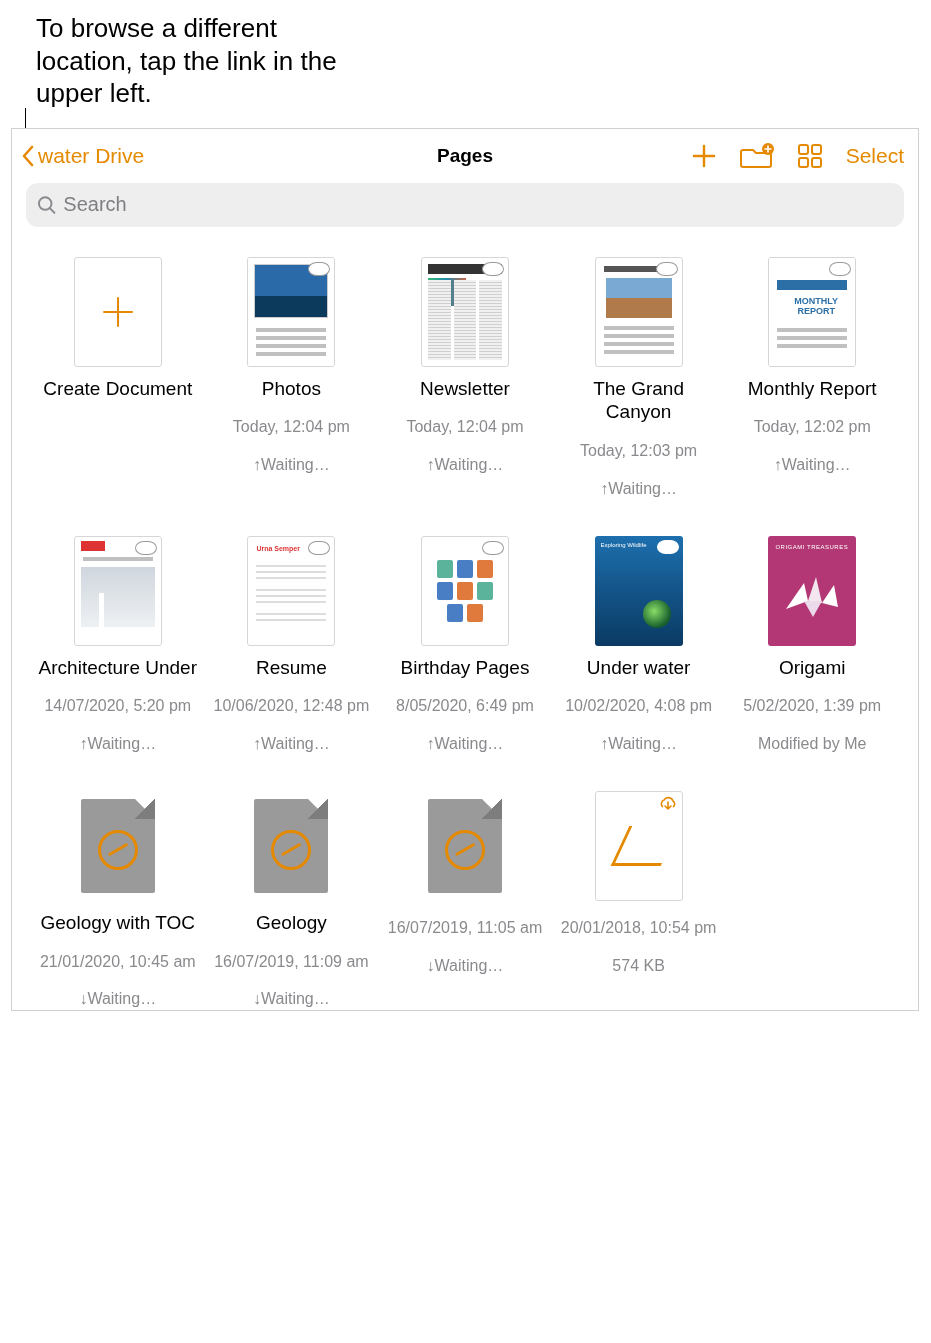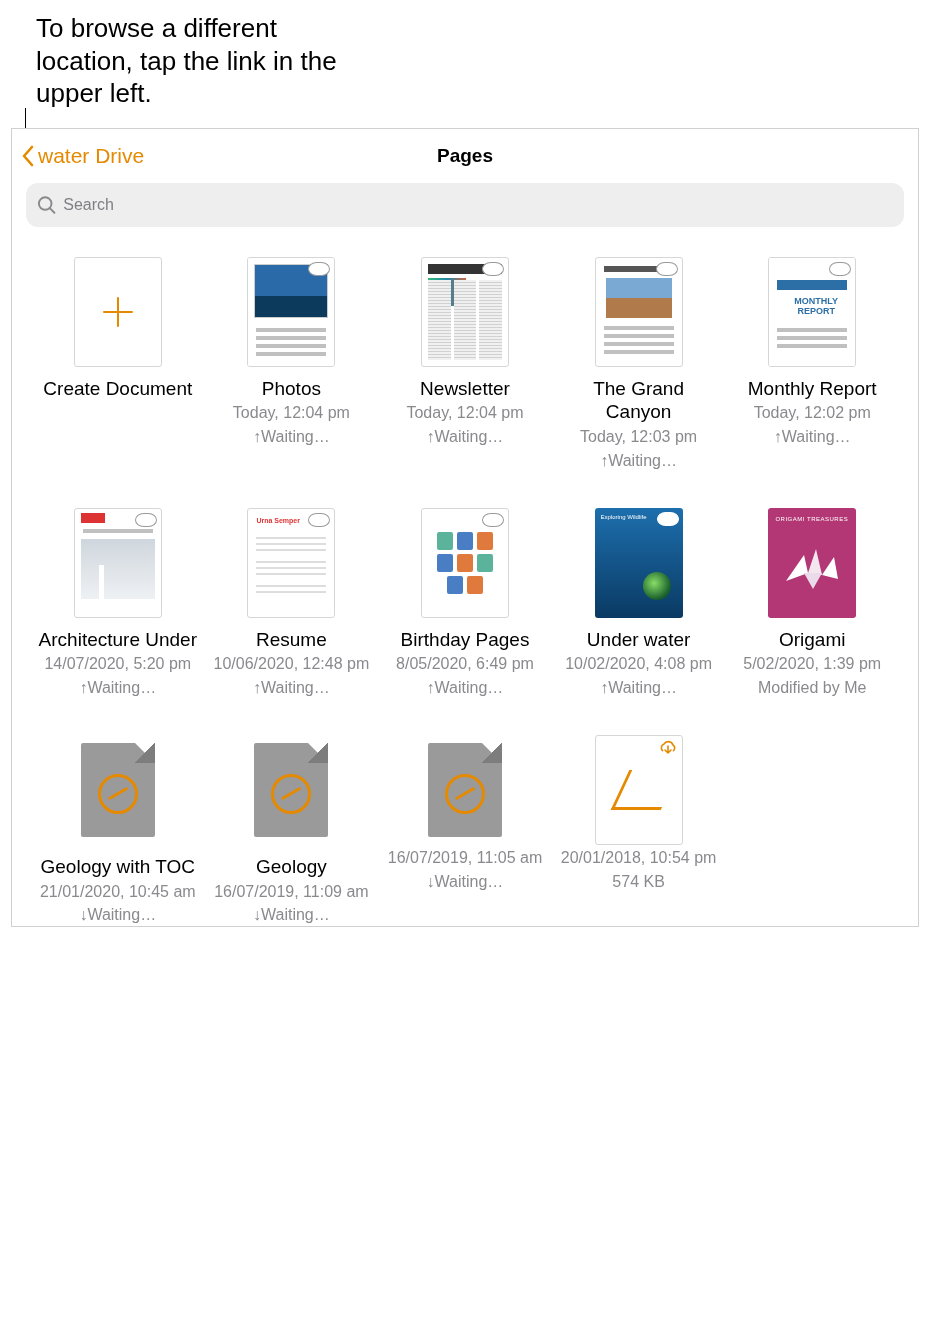--- a/index.html
+++ b/index.html
@@ -80,21 +80,21 @@
     height: 44px;
     display: flex;
     align-items: center;
     padding: 0 10px;
     gap: 6px;
   }
   .search-bar input {
     border: none;
     outline: none;
     background: transparent;
-    font-size: 16px;
+    font-size: 20px;
     color: #7f7f84;
     width: 100%;
   }
   .search-bar input::placeholder { color: #7f7f84; }
   
   .grid {
     display: grid;
     grid-template-columns: repeat(5, 1fr);
     padding: 20px 24px 0 24px;
     column-gap: 10px;
@@ -142,21 +142,21 @@
   .doc-title {
     font-size: 19px;
     color: #000;
     margin-top: 10px;
     line-height: 1.25;
     max-width: 160px;
   }
   .doc-sub {
     font-size: 16px;
     color: #8a8a8e;
-    margin-top: 3px;
+    margin-top: 17px;
     line-height: 1.3;
   }
   .doc-sub .arrow-up::before { content: "\2191 "; }
   .doc-sub .arrow-down::before { content: "\2193 "; }
   
   .file-icon {
     width: 74px;
     height: 94px;
     background: #9a9a9a;
     position: relative;
@@ -266,20 +266,43 @@
 <div class="app-frame">
 
   <div class="toolbar">
     <div class="toolbar-left">
       <svg width="16" height="24" viewBox="0 0 16 24" fill="none">
         <path d="M12 3 L4 12 L12 21" stroke="#e58a00" stroke-width="2.6" stroke-linecap="round" stroke-linejoin="round"></path>
       </svg>
       <span style="margin-left:2px;">water Drive</span>
     </div>
     <div class="toolbar-title">Pages</div>
+    <div class="toolbar-right">
+      <span class="icon-btn">
+        <svg width="28" height="28" viewBox="0 0 28 28">
+          <path d="M14 4 V24 M4 14 H24" stroke="#e58a00" stroke-width="2.4" stroke-linecap="round"></path>
+        </svg>
+      </span>
+      <span class="icon-btn">
+        <svg width="34" height="28" viewBox="0 0 34 28">
+          <path d="M3 8 h10 l3 3 h13 a2 2 0 0 1 2 2 v10 a2 2 0 0 1 -2 2 h-26 a2 2 0 0 1 -2 -2 v-13 a2 2 0 0 1 2 -2 z" fill="none" stroke="#e58a00" stroke-width="2"></path>
+          <circle cx="28" cy="7" r="6" fill="#e58a00"></circle>
+          <path d="M28 4 v6 M25 7 h6" stroke="#fff" stroke-width="1.6" stroke-linecap="round"></path>
+        </svg>
+      </span>
+      <span class="icon-btn">
+        <svg width="28" height="28" viewBox="0 0 28 28">
+          <rect x="3" y="3" width="9" height="9" rx="2" fill="none" stroke="#e58a00" stroke-width="2"></rect>
+          <rect x="16" y="3" width="9" height="9" rx="2" fill="none" stroke="#e58a00" stroke-width="2"></rect>
+          <rect x="3" y="16" width="9" height="9" rx="2" fill="none" stroke="#e58a00" stroke-width="2"></rect>
+          <rect x="16" y="16" width="9" height="9" rx="2" fill="none" stroke="#e58a00" stroke-width="2"></rect>
+        </svg>
+      </span>
+      <span class="select-btn">Select</span>
+    </div>
   </div>
 
   <div class="search-wrap">
     <div class="search-bar">
       <svg width="22" height="22" viewBox="0 0 22 22">
         <circle cx="9.5" cy="9.5" r="6.5" fill="none" stroke="#8a8a8e" stroke-width="2"></circle>
         <path d="M14.5 14.5 L19 19" stroke="#8a8a8e" stroke-width="2" stroke-linecap="round"></path>
       </svg>
       <input placeholder="Search" style="">
     </div>

